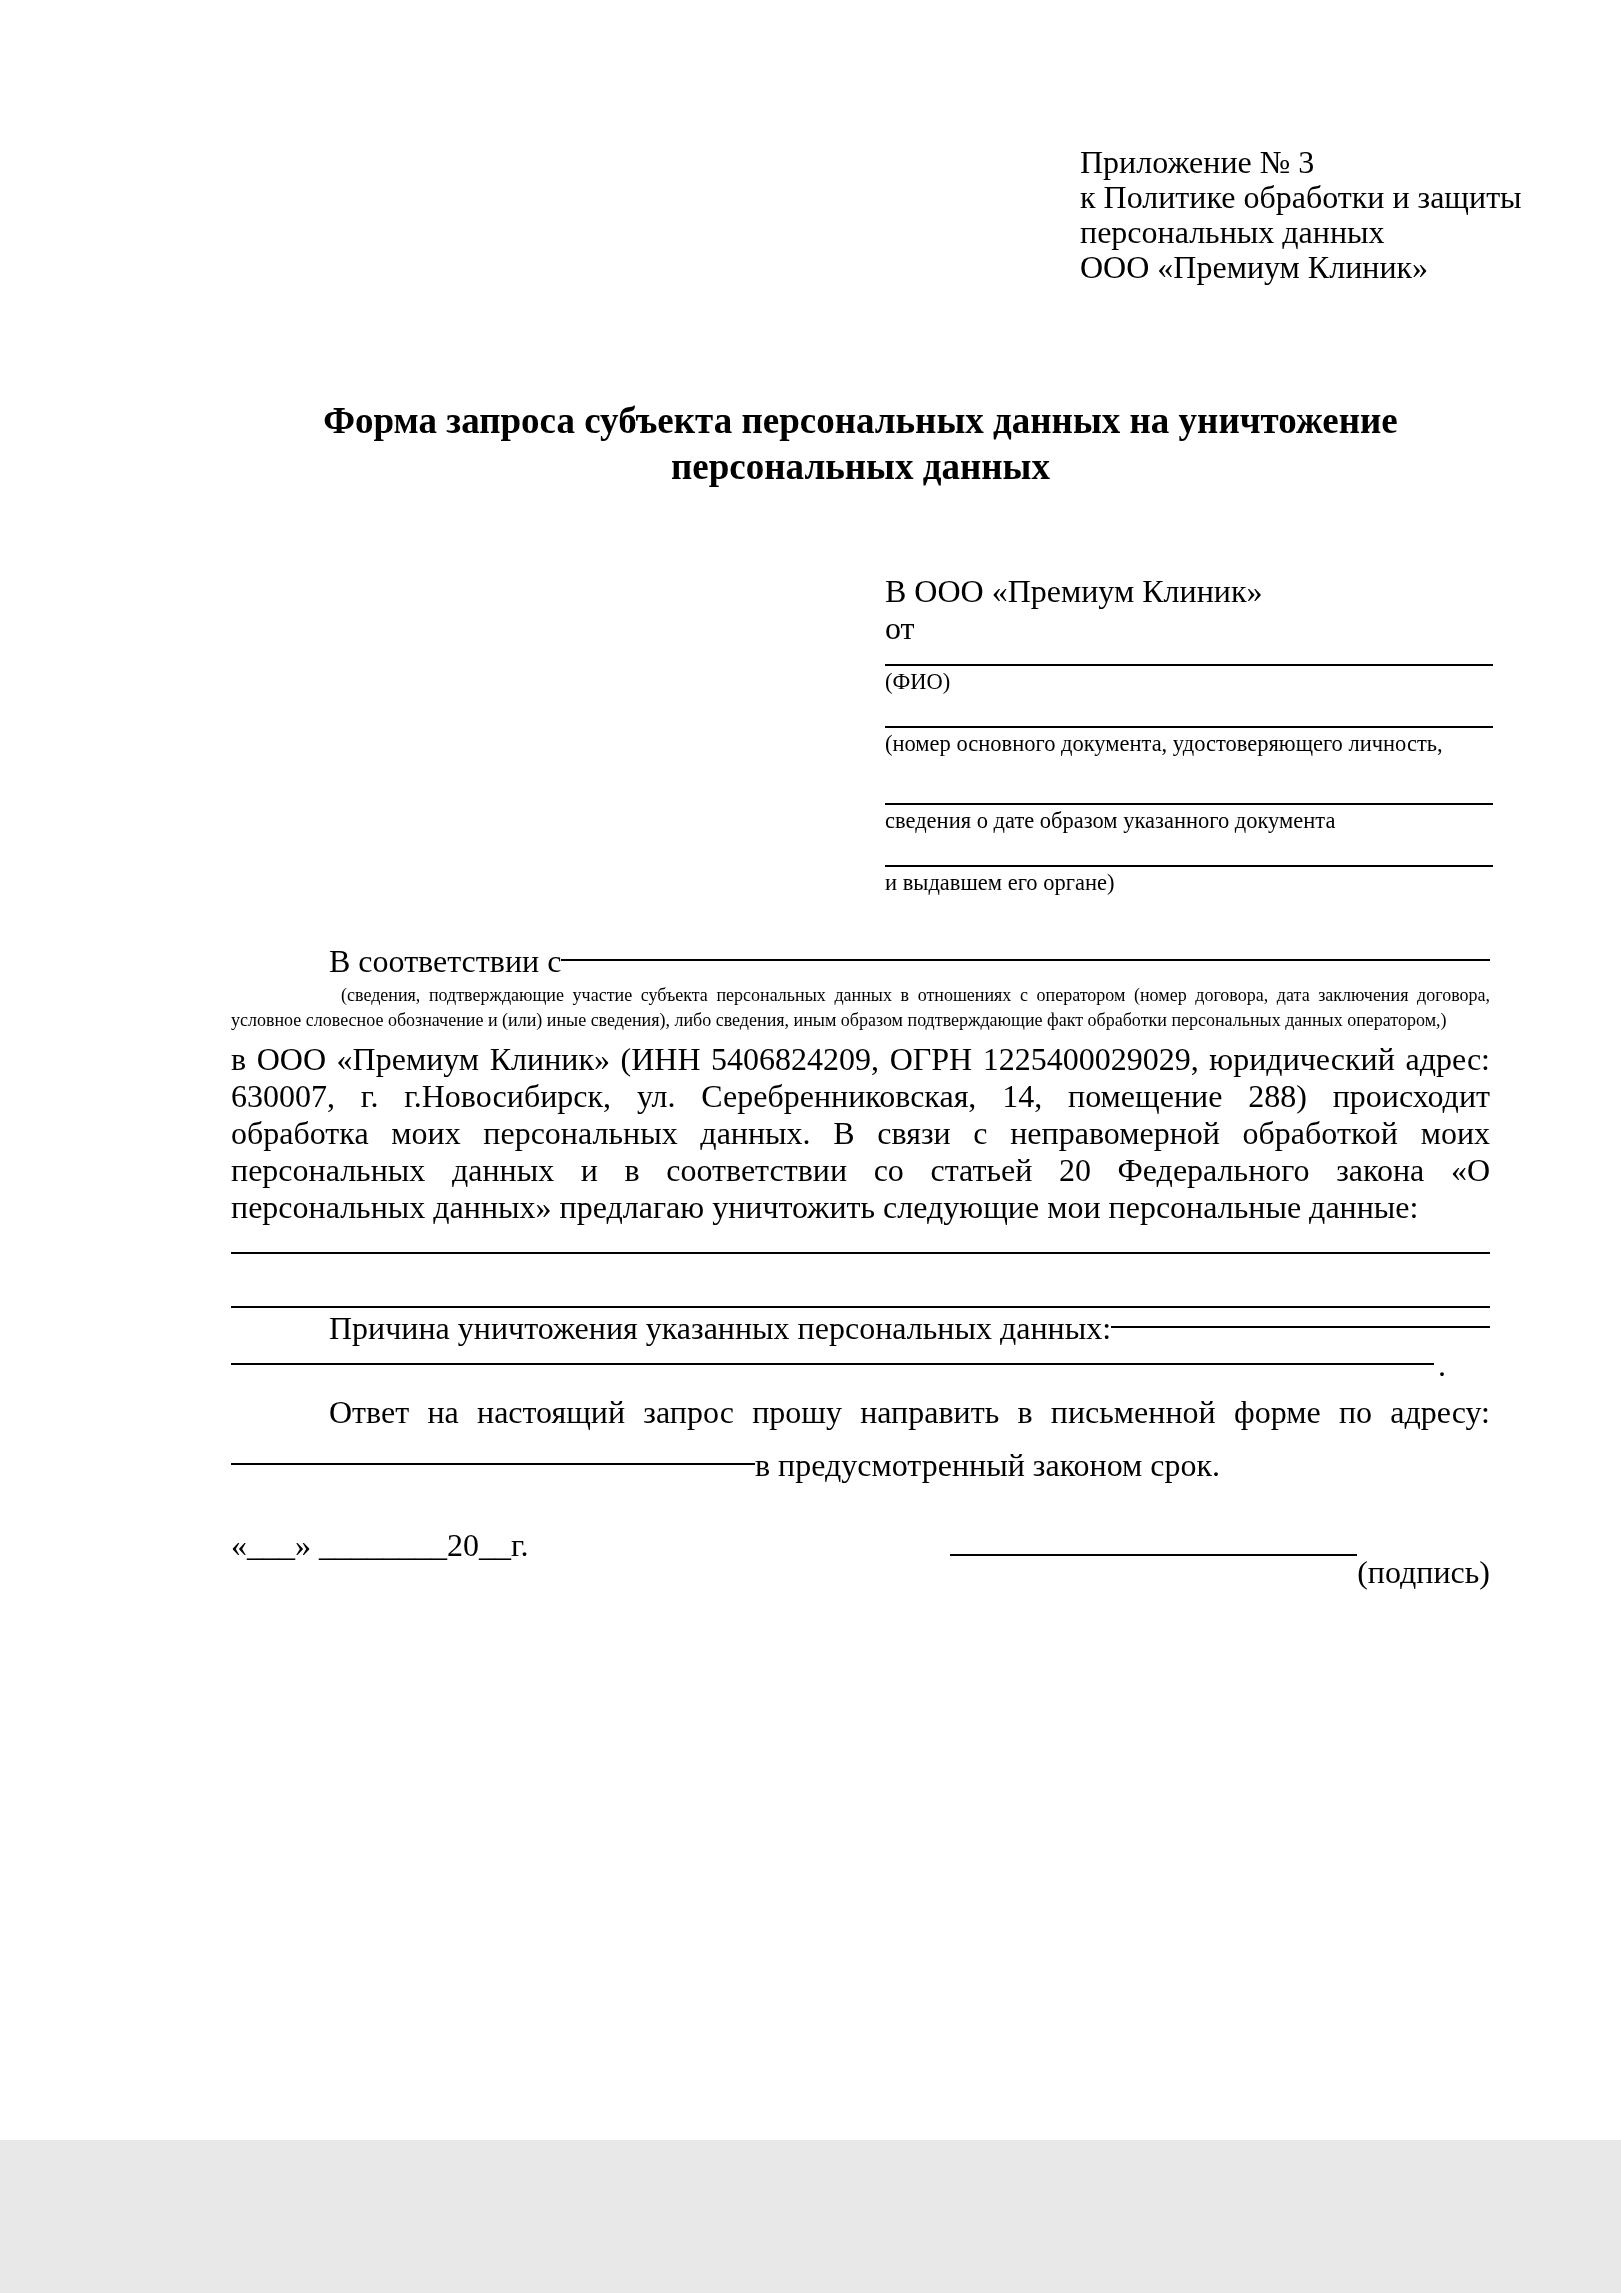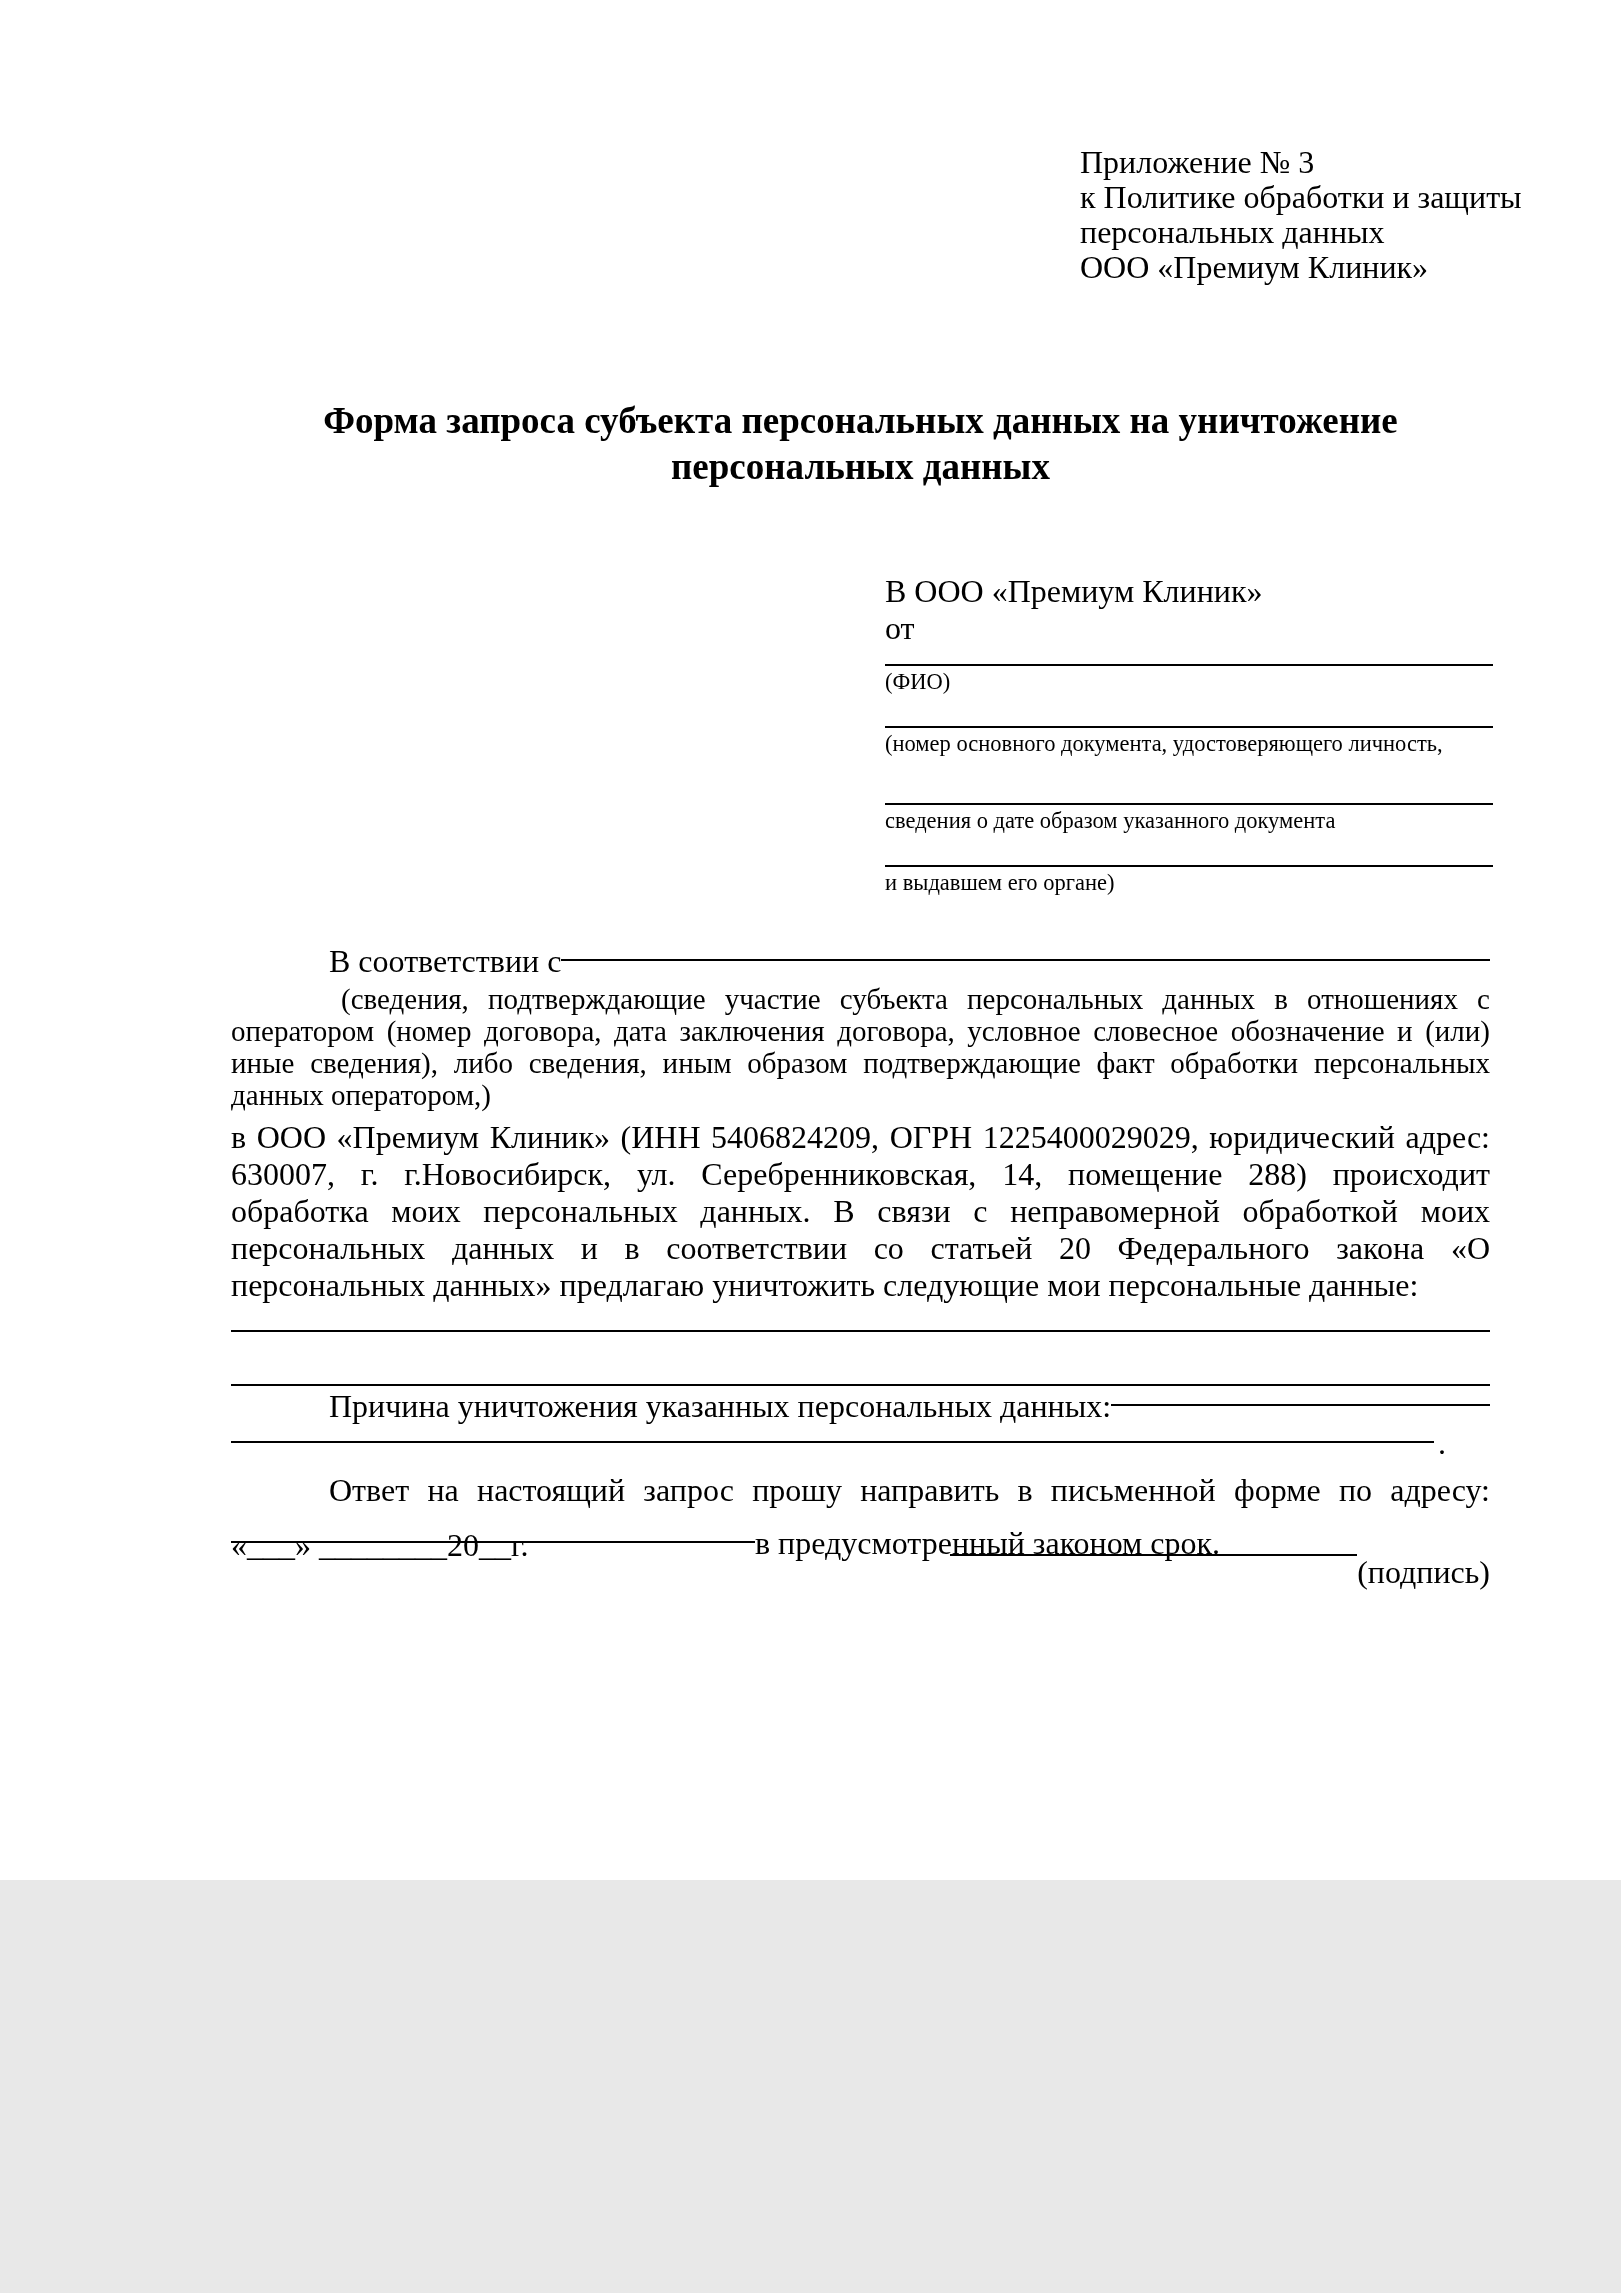--- a/index.html
+++ b/index.html
@@ -1,18 +1,18 @@
 <!DOCTYPE html>
 <html><head>
 <meta charset="utf-8">
 <style>
   html,body { margin:0; padding:0; background:#e8e8e8; }
   .page {
     position:relative;
-    width:1621px; height:1880px;
+    width:1621px; height:2140px;
     margin:0 auto;
     background:#ffffff;
     color:#000000;
     font-family:"Liberation Serif","DejaVu Serif",serif;
     font-size:32px;
     line-height:37px;
   }
   
   .appendix {
     position:absolute; left:1080px; top:145px;
@@ -38,21 +38,21 @@
   .addressee .rule-4 { margin-top:31px; }
   
   .main {
     position:absolute; left:231px; top:943px; width:1259px;
   }
   .flex-row { display:flex; align-items:center; }
   .fill-line { flex:1 1 auto; border-bottom:2.9px solid #000; margin-bottom:3.9px; }
   .lead-indent { padding-left:98px; white-space:nowrap; }
   .fine-print {
     margin:2.9px 0 0 0;
-    font-size:29px; line-height:32px;
+    font-size:18px; line-height:25px;
     text-align:justify; text-indent:110px;
   }
   .body-par {
     margin:7.8px 0 0 0;
     text-align:justify;
   }
   .blank-rule-1 { margin-top:26.5px; }
   .blank-rule-2 { margin-top:52px; }
   .reason-row { margin-top:2px; }
   .period-row { margin-top:0; padding-right:44px; }

